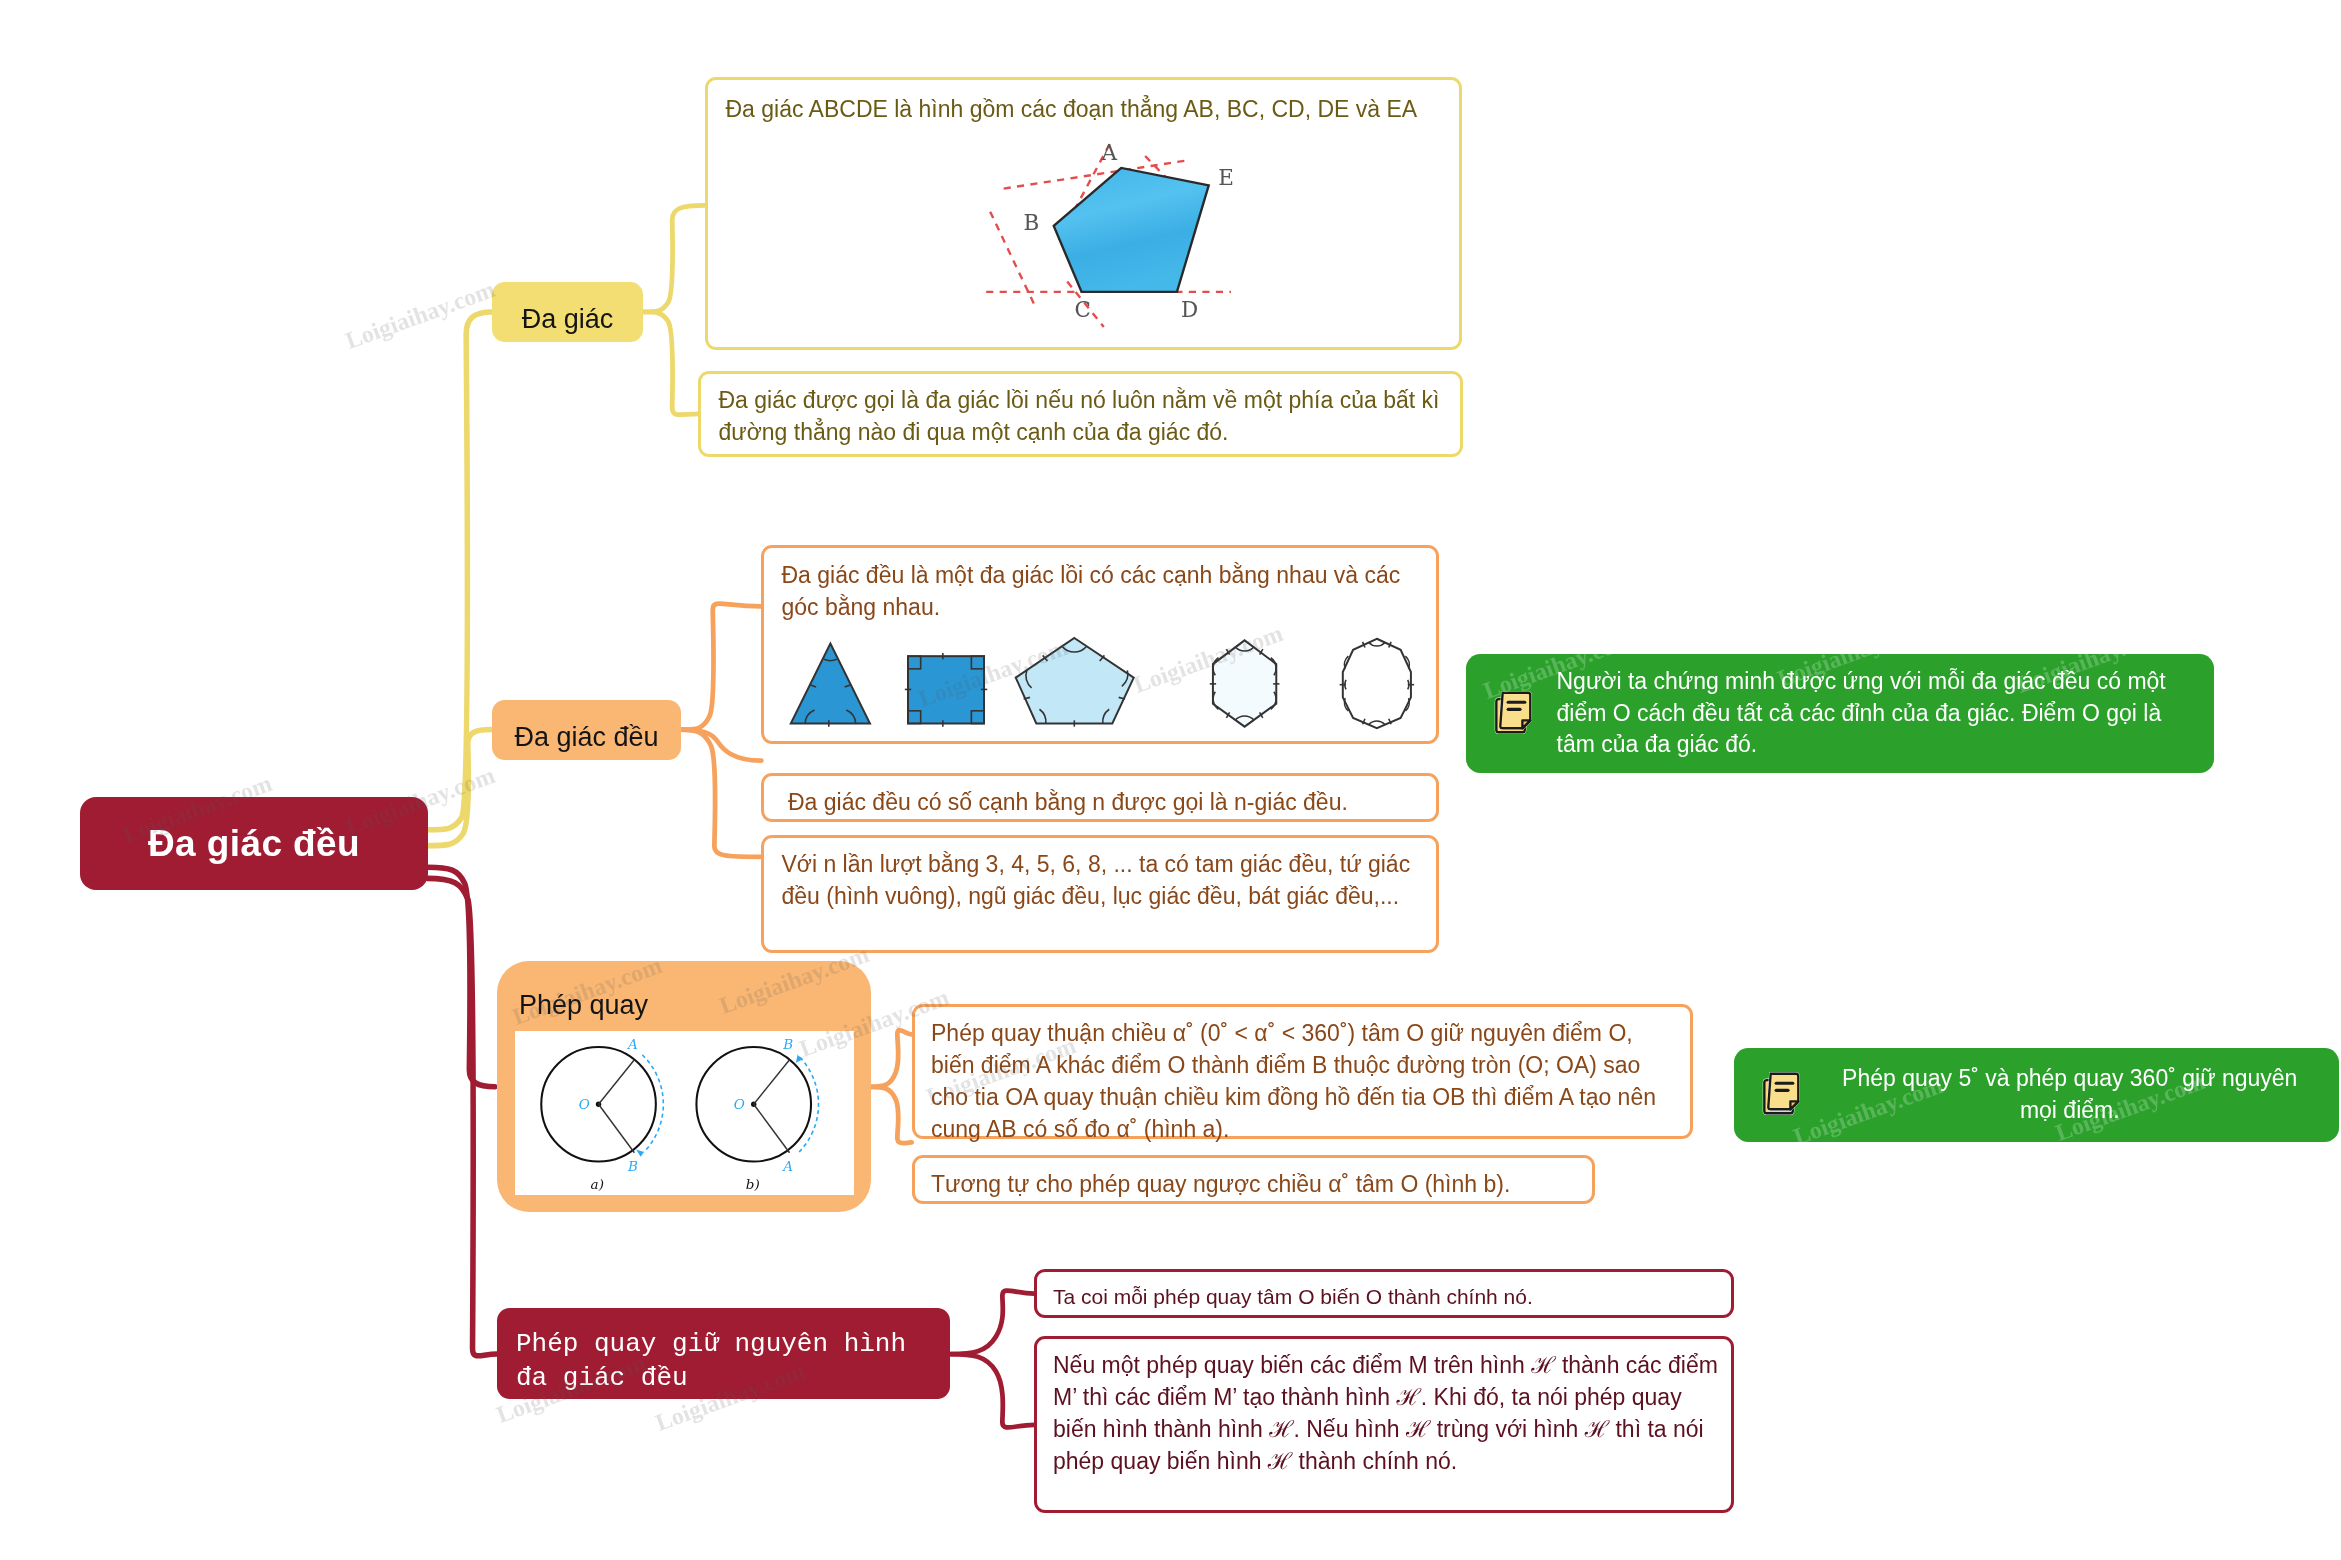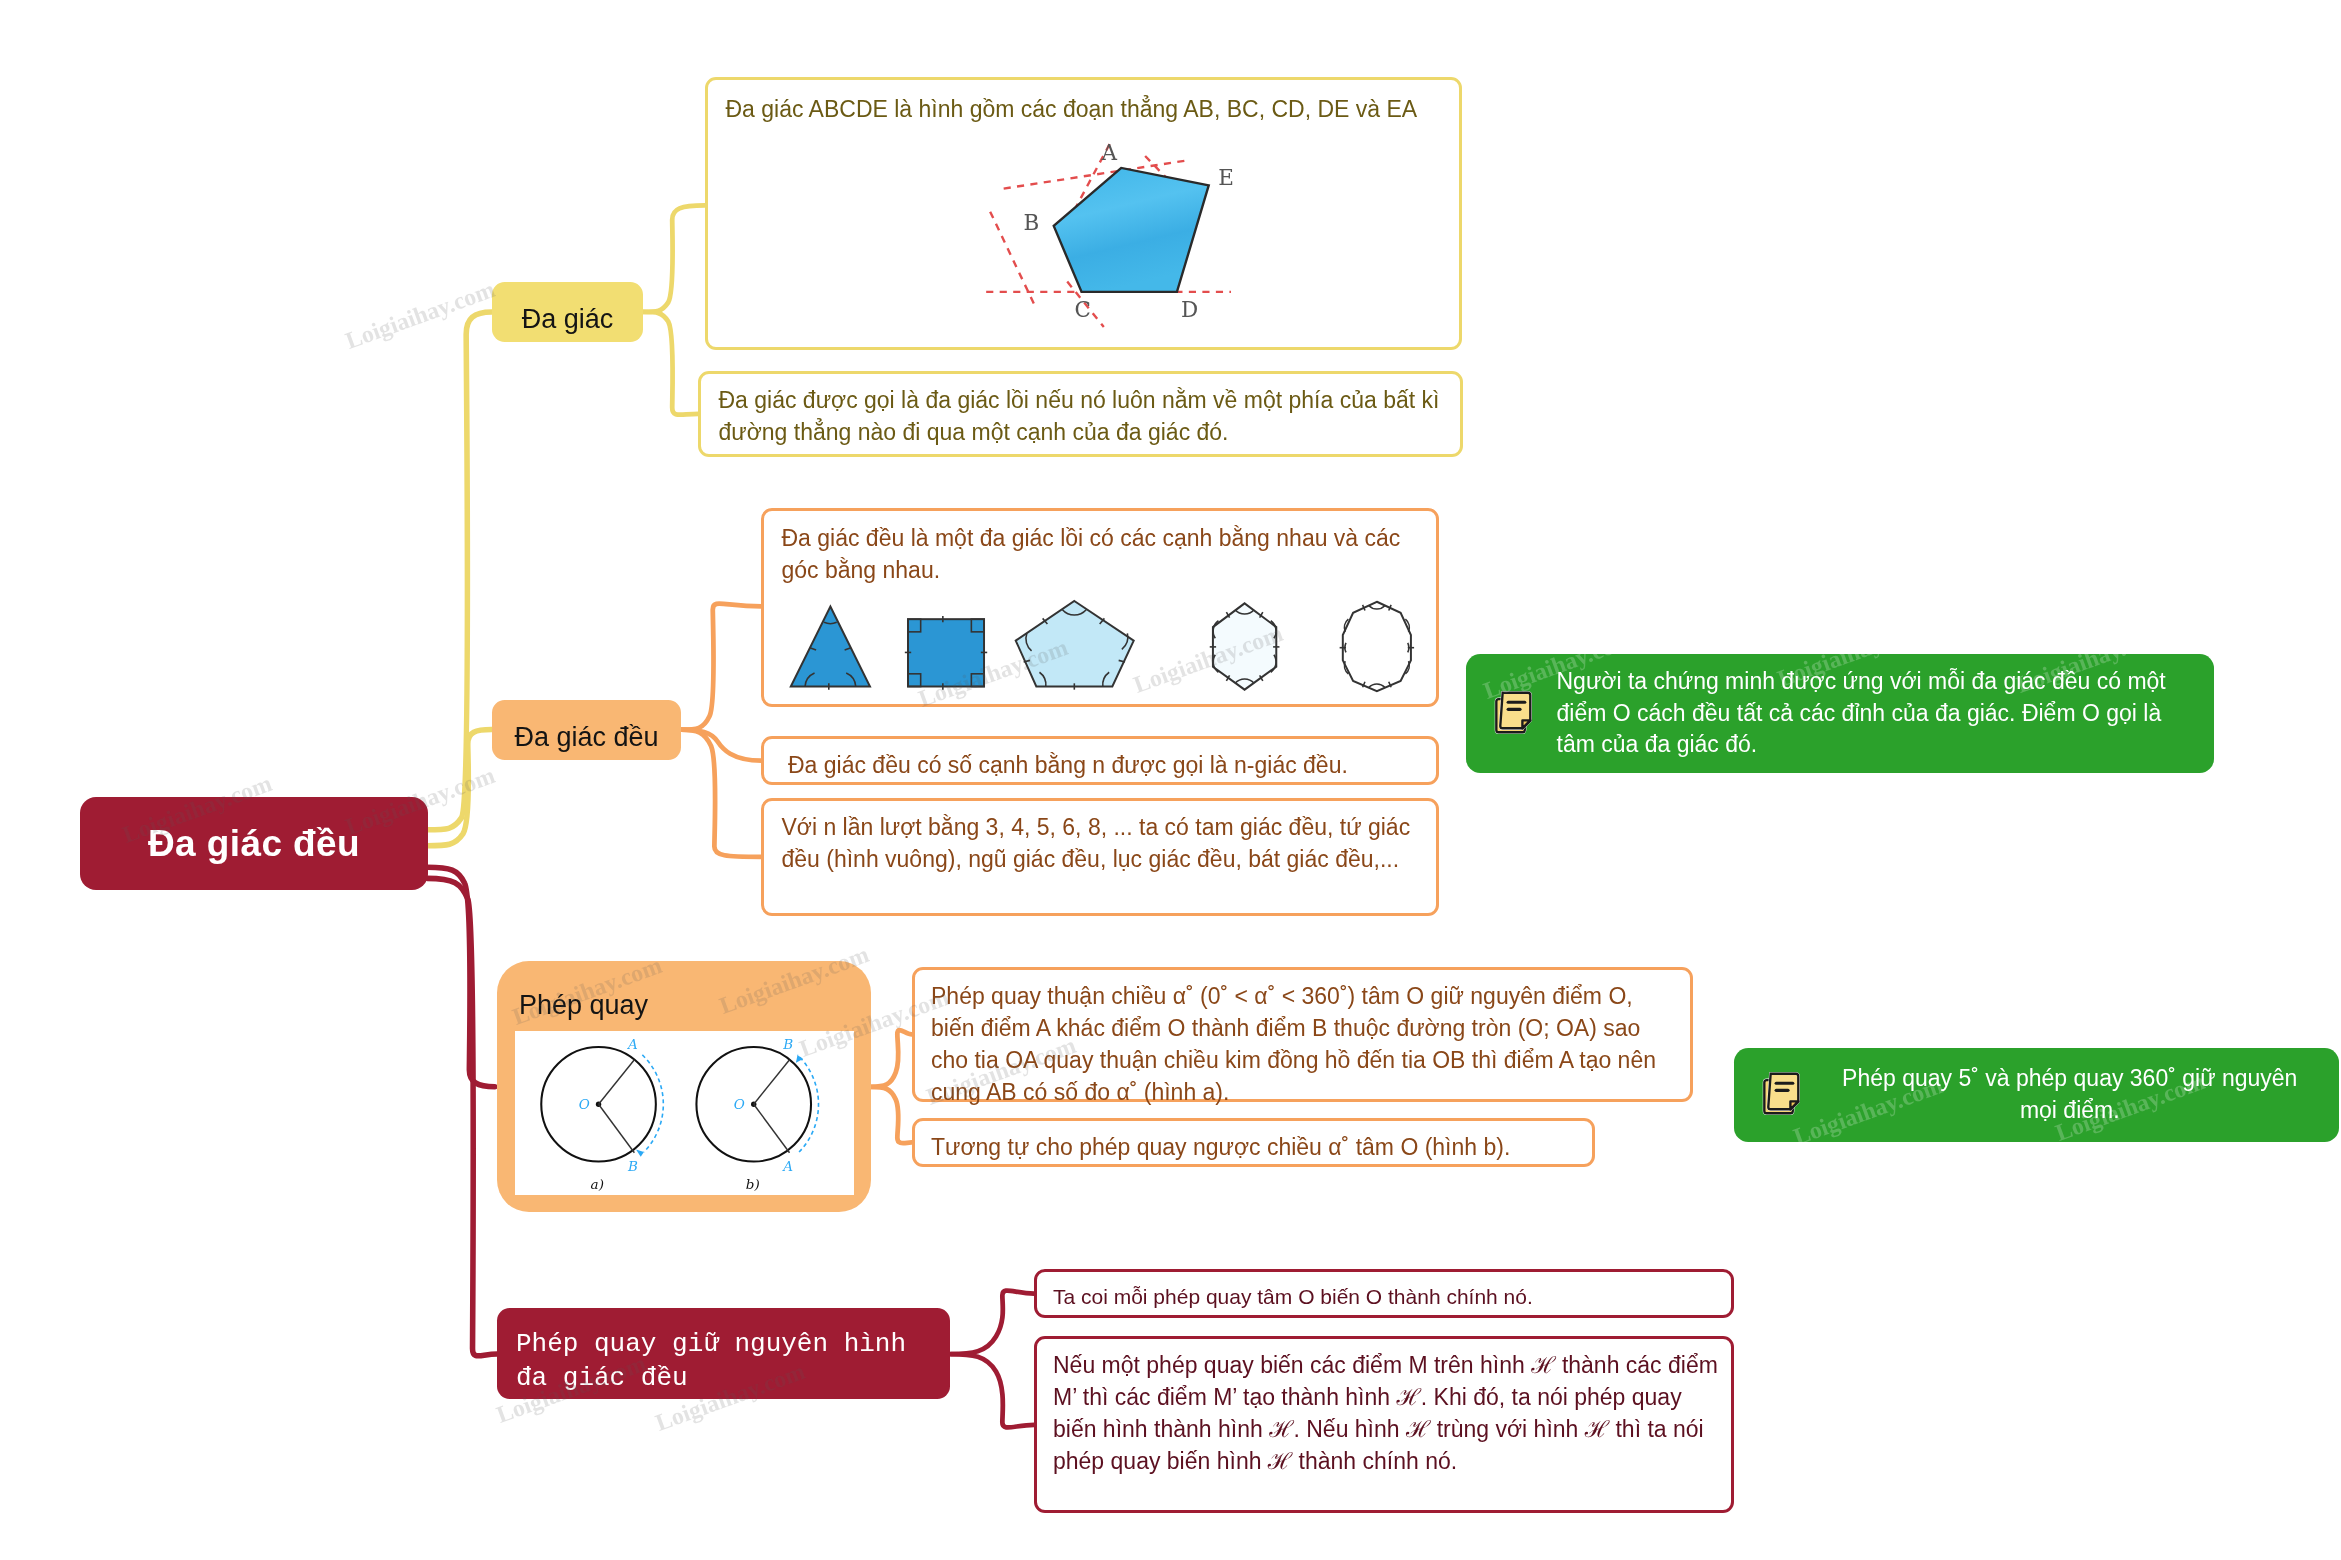--- a/index.html
+++ b/index.html
@@ -99,21 +99,21 @@
     background: #ffffff;
     border-radius: 11px;
     z-index: 5;
   }
   .card-text {
     font-family: "Liberation Sans", sans-serif;
     line-height: 1.4;
   }
   .card-yellow { border: 3.2px solid #EDD86B; }
   .card-yellow .card-text { color: #6B5A14; }
-  .card-orange { border: 3.2px solid #F6A15C; }
+  .card-orange { border: 3.2px solid #F6A15C; margin-top: 37px; }
   .card-orange .card-text { color: #8A4718; }
   .card-crimson { border: 3.2px solid #9F1C33; }
   .card-crimson .card-text { color: #5C1020; }
 
   .card-1 { left: 705px; top: 77px; width: 757px; height: 273px; }
   .card-1 .card-text { position: absolute; left: 17.5px; top: 12.7px; font-size: 23px; }
 
   .card-2 { left: 698px; top: 371px; width: 765px; height: 86px; }
   .card-2 .card-text { position: absolute; left: 17.5px; top: 10.3px; font-size: 23px; width: 726px; }
 

